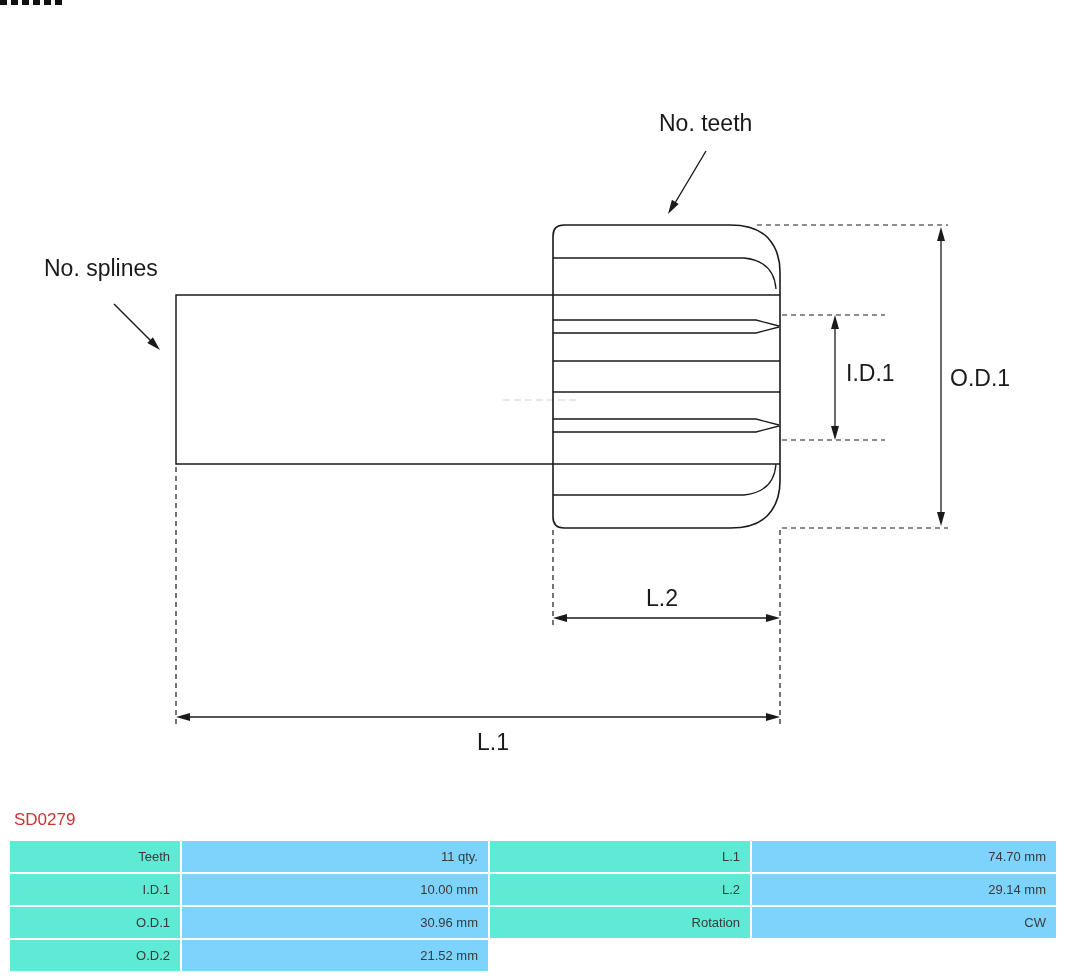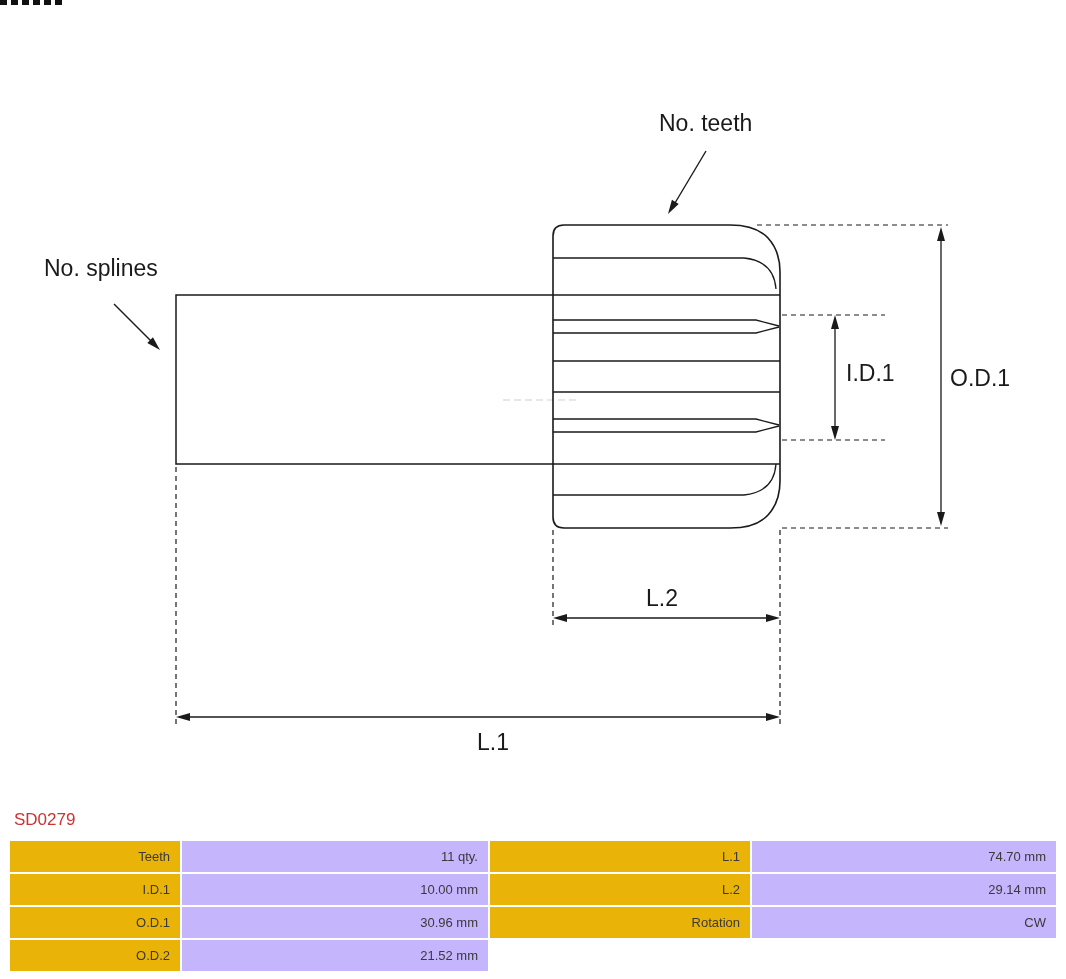--- a/index.html
+++ b/index.html
@@ -7,22 +7,22 @@
         font-family:"Liberation Sans",sans-serif;color:#1a1a1a;}
   .logo-fragment{position:absolute;left:0;top:0;width:62px;height:5px;
         background:repeating-linear-gradient(90deg,#111 0 7px,#ffffff 7px 11px);}
   .drawing{position:absolute;left:0;top:0;}
   .part-number{position:absolute;left:14px;top:810px;font-size:17px;color:#cc3333;}
   .spec-table{position:absolute;left:10px;top:841px;width:1046px;
         display:grid;grid-template-columns:170px 306px 260px 1fr;
         grid-auto-rows:31px;gap:2px;font-size:13px;color:#3a3a3a;}
   .cell{display:flex;align-items:center;justify-content:flex-end;
         padding-right:10px;box-sizing:border-box;}
-  .lbl{background:#eab308;}
-  .val{background:#c4b5fd;}
+  .lbl{background:#5eead4;}
+  .val{background:#7dd3fc;}
   .empty{background:#ffffff;}
   svg text{font-family:"Liberation Sans",sans-serif;fill:#1a1a1a;}
 </style>
 </head>
 <body>
 
 <div class="page">
 
   <div class="logo-fragment"></div>
 

